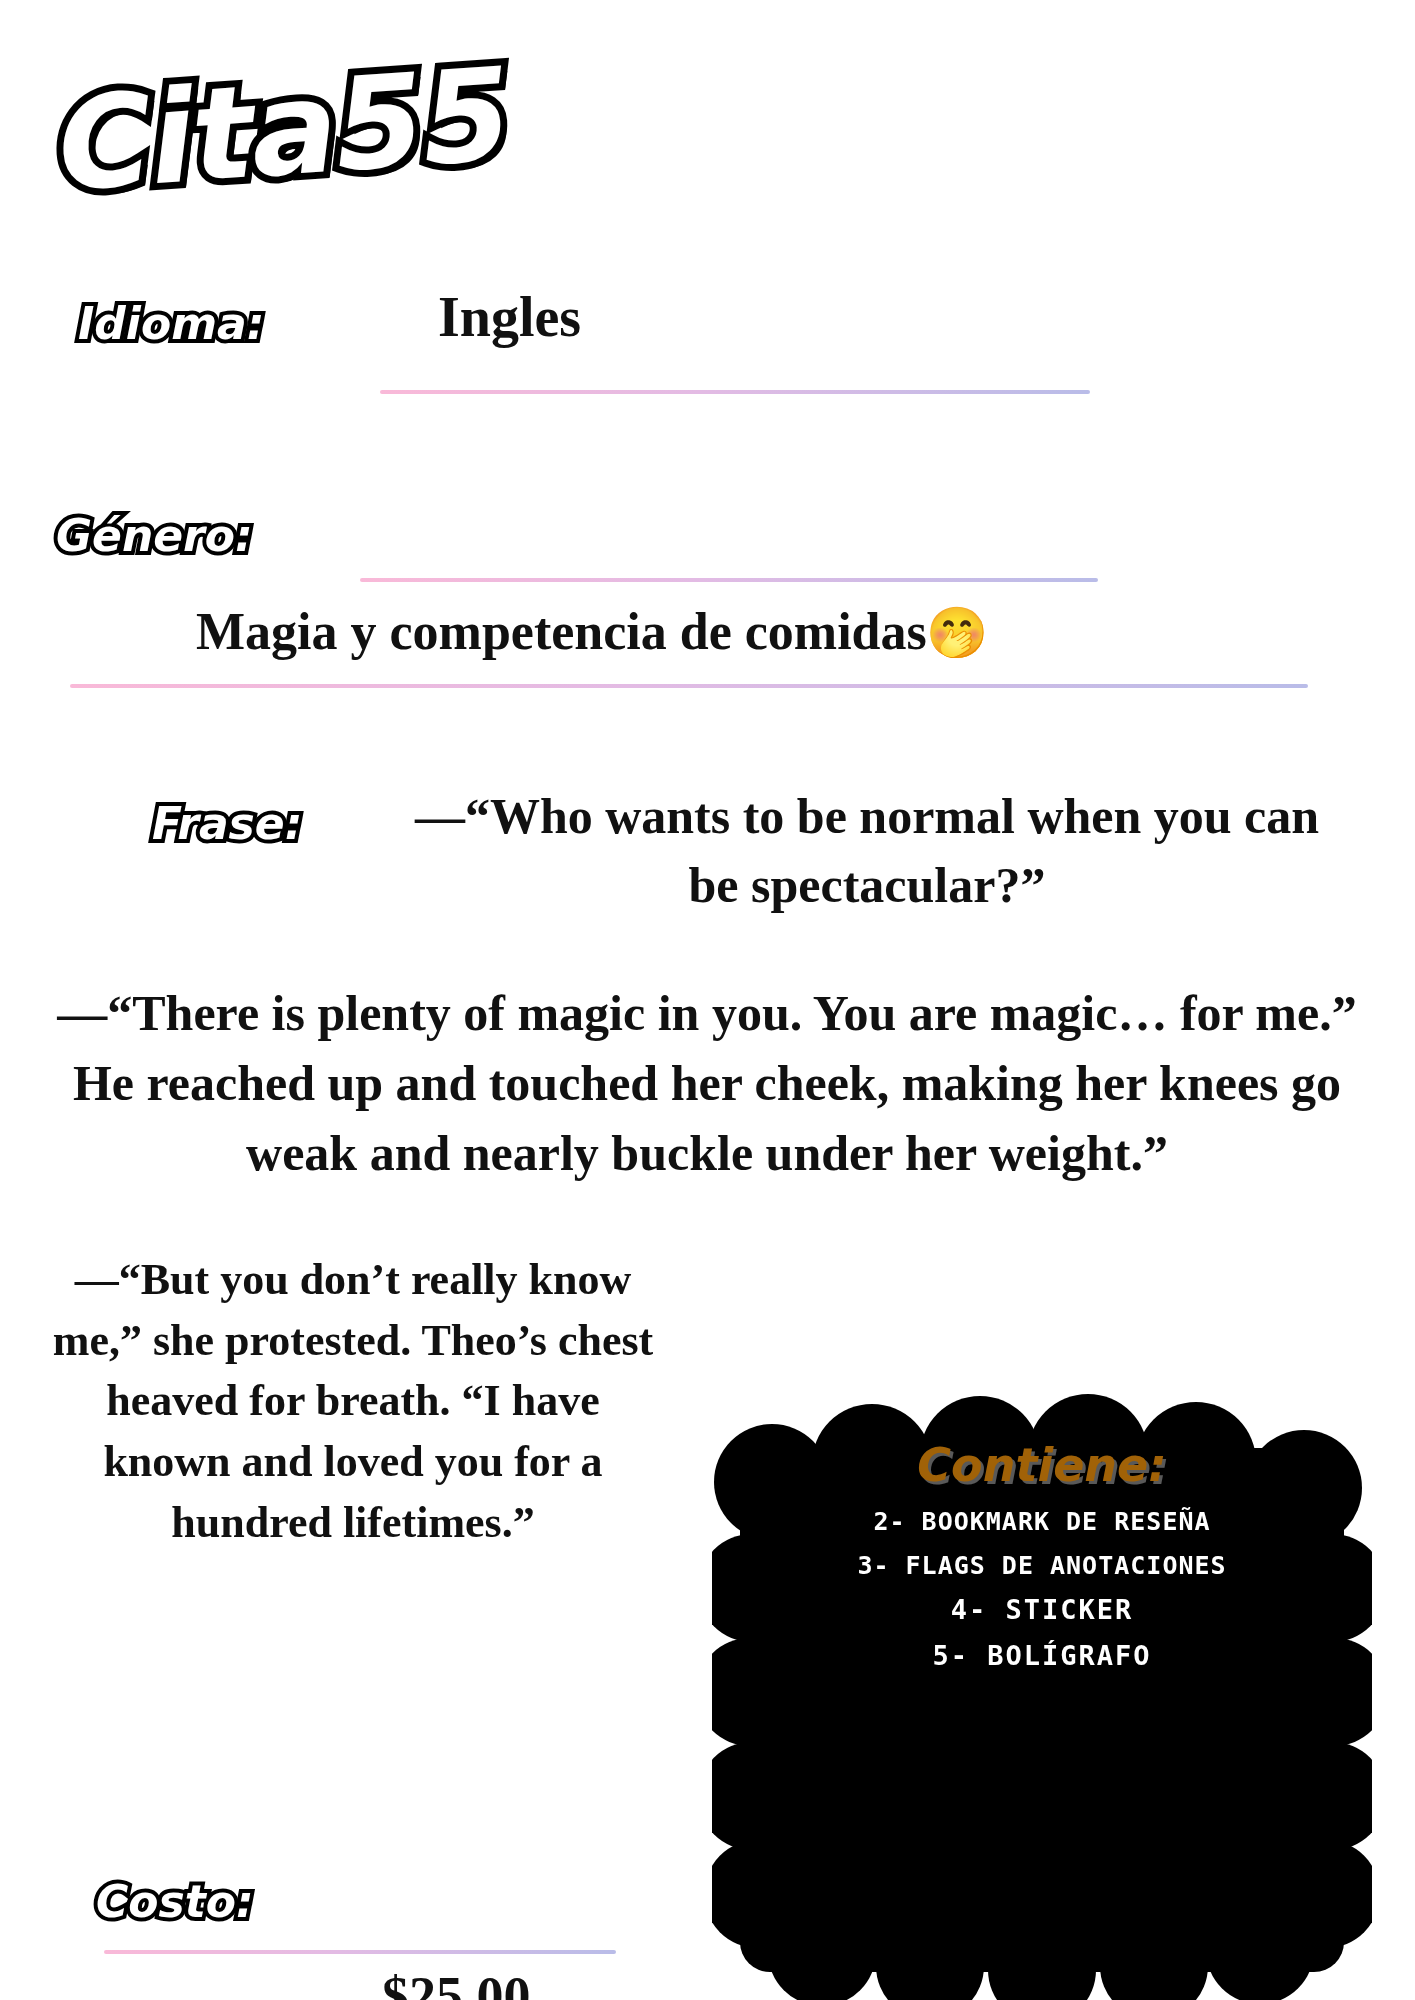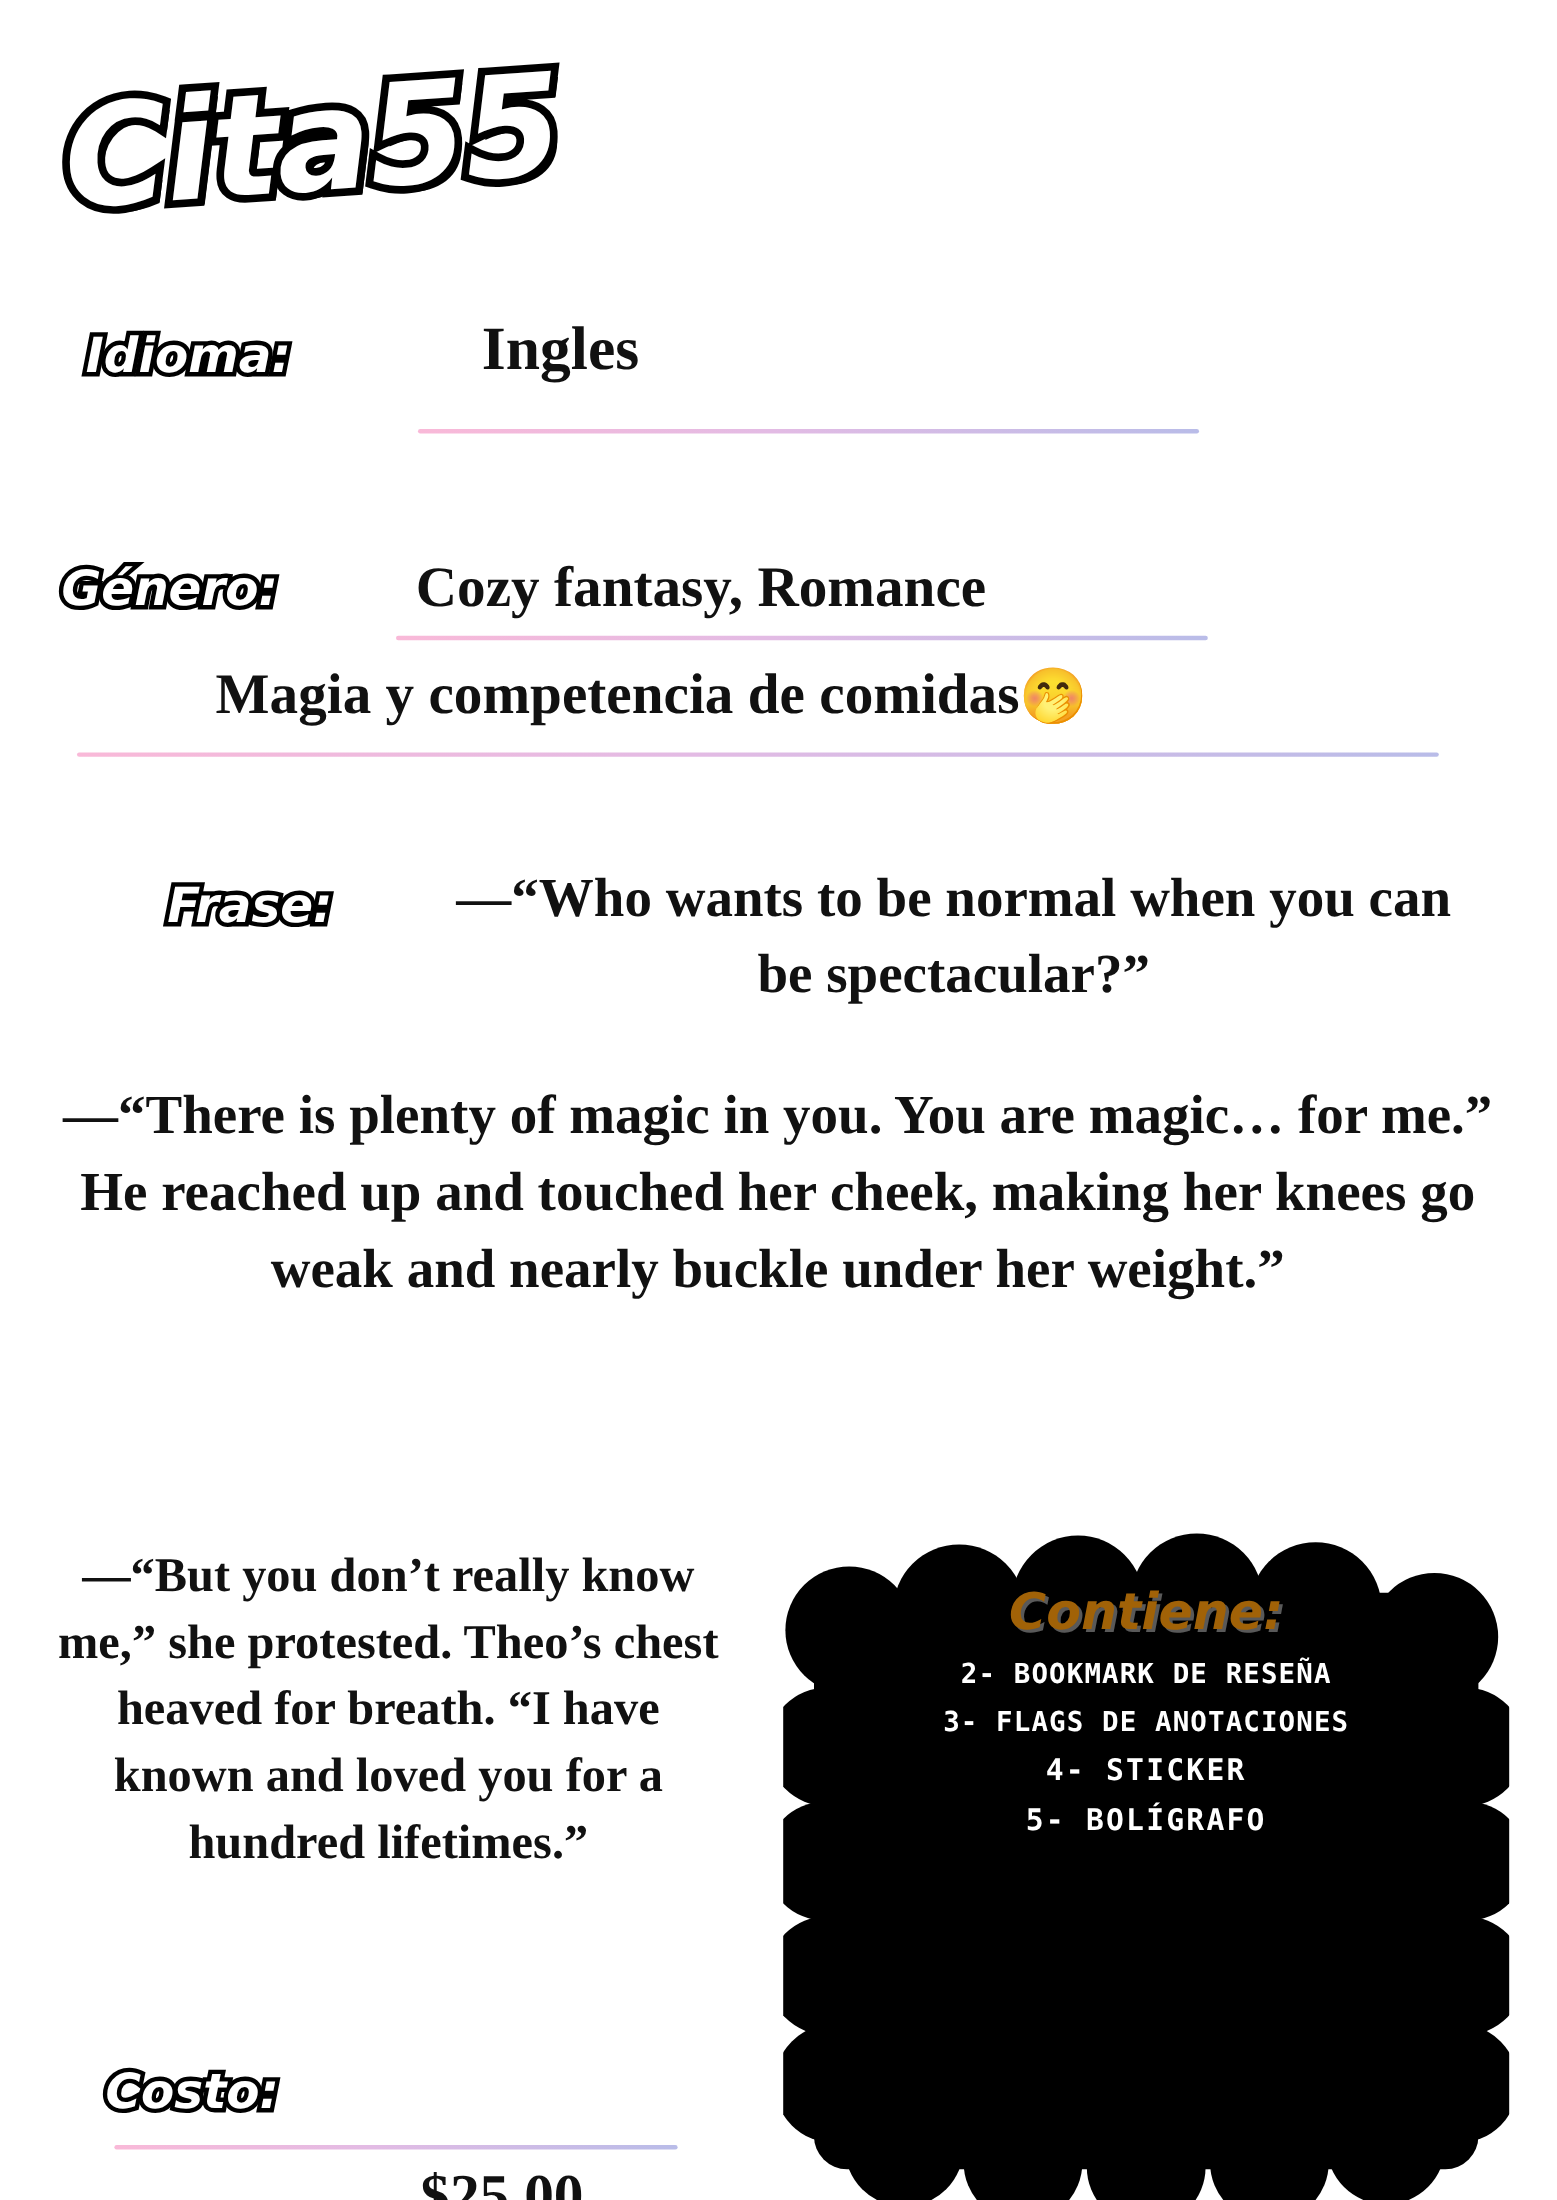--- a/index.html
+++ b/index.html
@@ -119,21 +119,21 @@
     text-align: center;
     font-family: "Liberation Serif", serif;
     font-weight: 700;
     font-size: 50px;
     line-height: 1.40;
     color: #111111;
   }
   .frase-q3 {
     position: absolute;
     left: 48px;
-    top: 1402px;
+    top: 1250px;
     width: 610px;
     text-align: center;
     font-family: "Liberation Serif", serif;
     font-weight: 700;
     font-size: 44px;
     line-height: 1.38;
     color: #111111;
   }
 
   
@@ -191,21 +191,20 @@
 
   <div class="logo-wrap">
     <span class="logo-text">Cita55</span>
   </div>
 
   <div class="field field-label" id="idioma-label">Idioma:</div>
   <div class="field field-value" id="idioma-value">Ingles</div>
   <div class="rule" id="idioma-rule"></div>
 
   <div class="field field-label" id="genero-label">Género:</div>
-  <div class="field field-value" id="genero-value">Cozy fantasy, Romance</div>
   <div class="rule" id="genero-rule"></div>
   <div class="field field-value" id="genero-value2">
     <span>Magia y competencia de comidas</span>
       <span class="emoji">🤭</span>
   </div>
   <div class="rule" id="genero-rule2"></div>
 
   <div class="field field-label" id="frase-label">Frase:</div>
   <div class="frase-q1">—“Who wants to be normal when you can be spectacular?”</div>
   <div class="frase-q2">—“There is plenty of magic in you. You are magic… for me.” He reached up and touched her cheek, making her knees go weak and nearly buckle under her weight.”</div>

